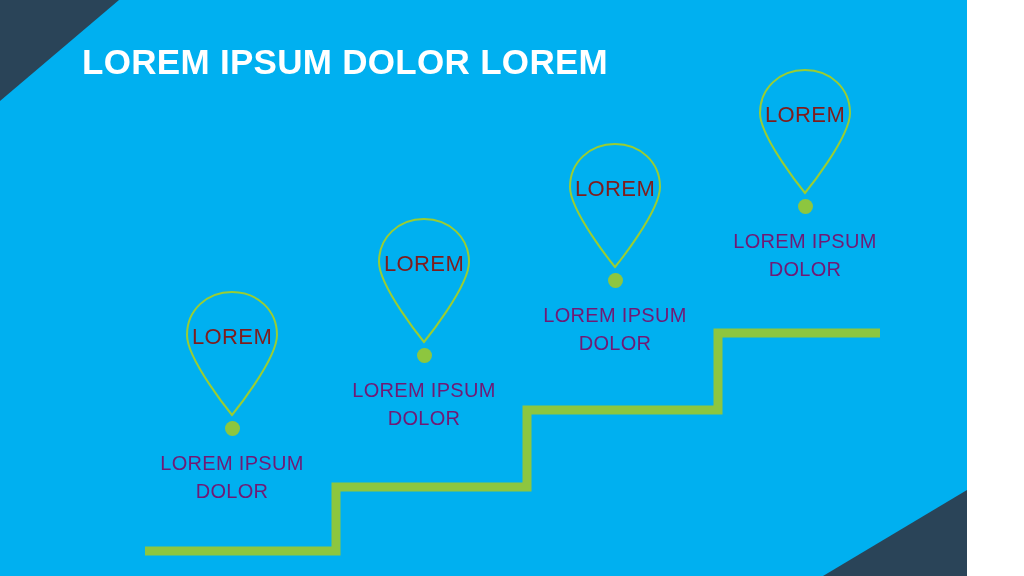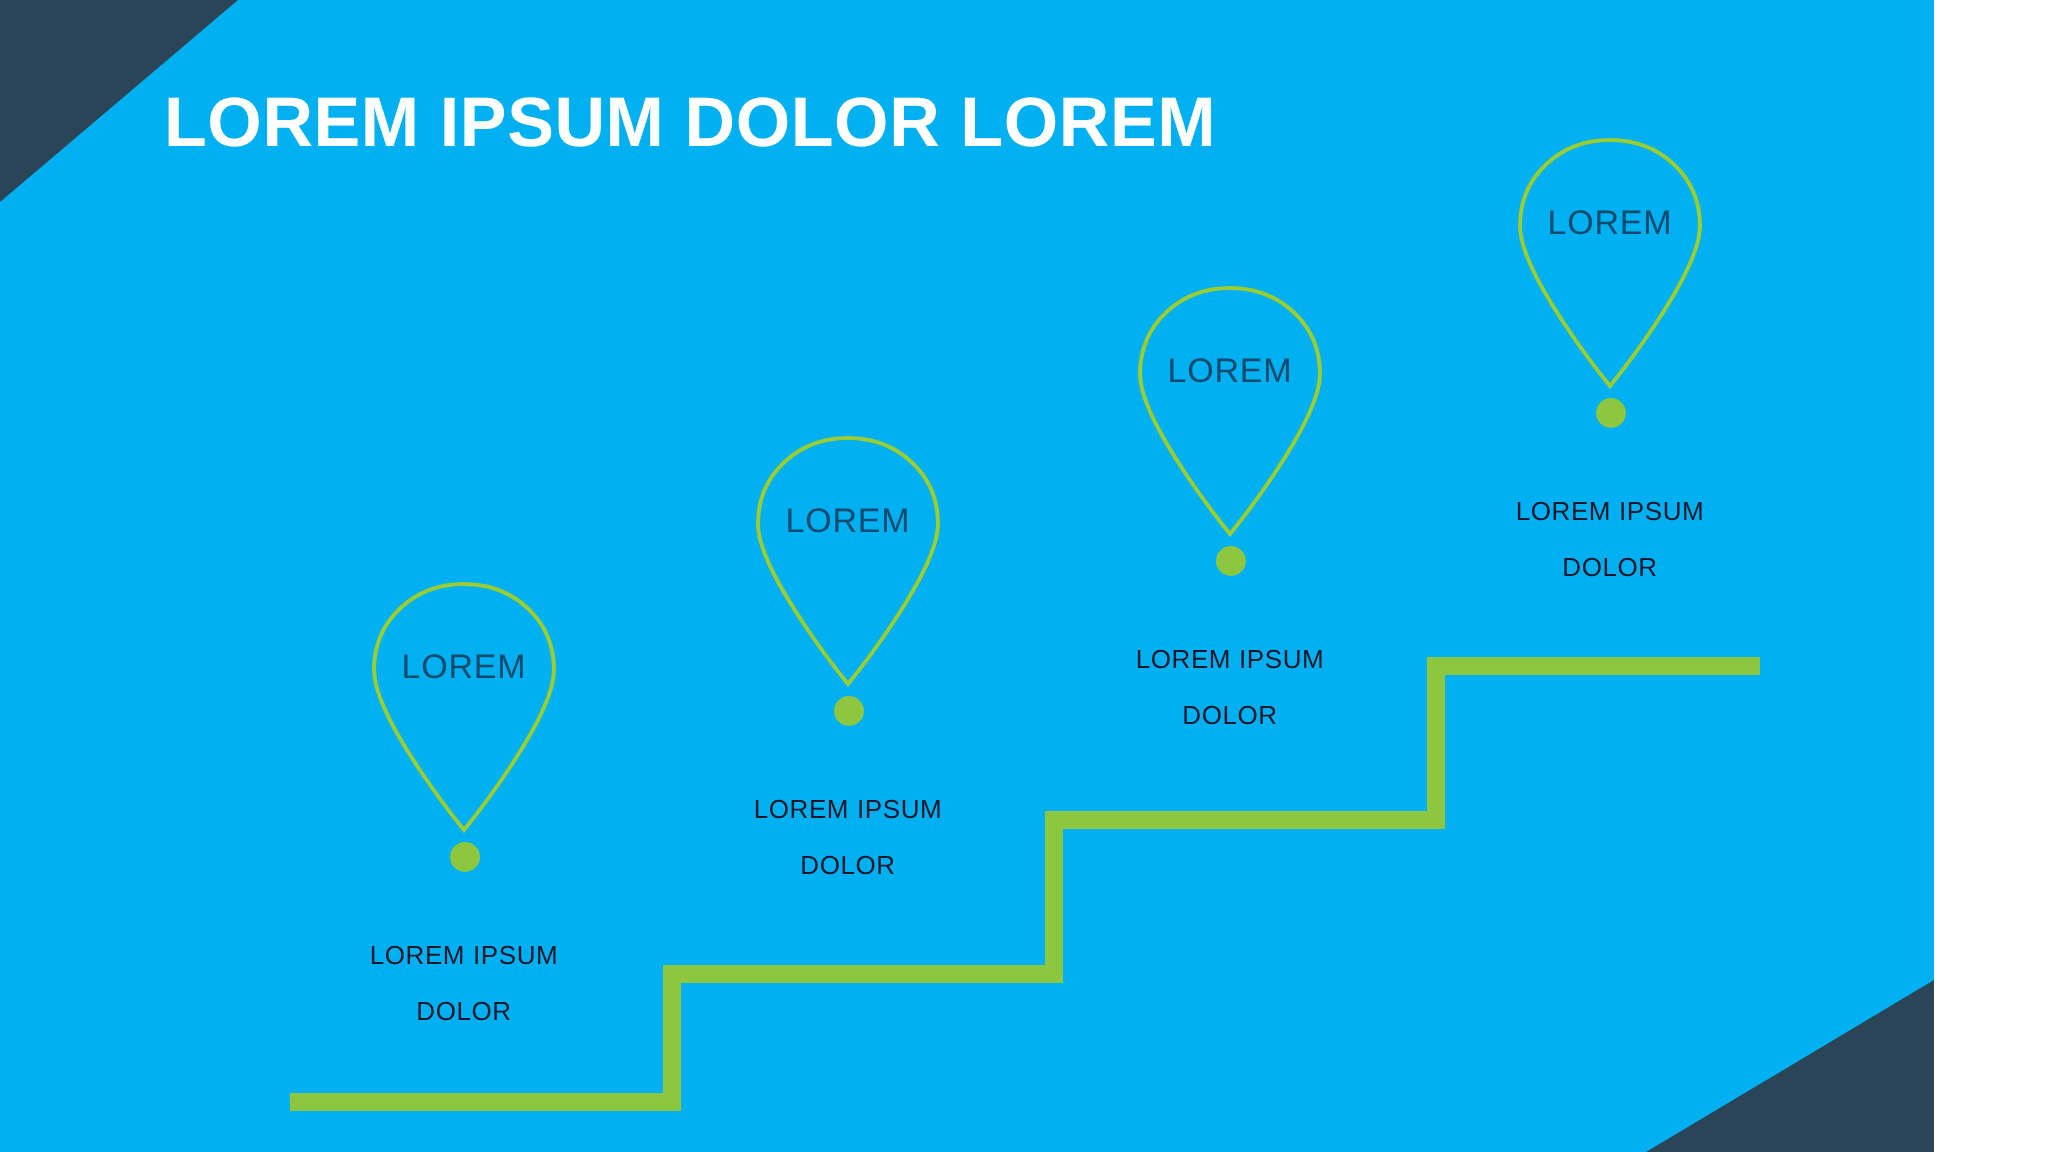--- a/index.html
+++ b/index.html
@@ -75,35 +75,35 @@
     display: block;
     width: 110px;
     height: 130px;
   }
   .balloon-label {
     position: absolute;
     left: 0;
     top: 36px;
     width: 110px;
     text-align: center;
-    color: #0c4a6e;
-    font-size: 17px;
+    color: #7f1d1d;
+    font-size: 22px;
     letter-spacing: 0.4px;
   }
   .pin-dot {
     width: 15px;
     height: 15px;
     border-radius: 50%;
     background: #8dc63f;
     margin: 3px auto 0 auto;
   }
   .pin-caption {
-    margin-top: 28px;
-    color: #0f172a;
-    font-size: 13px;
+    margin-top: 13px;
+    color: #701a75;
+    font-size: 20px;
     line-height: 28px;
     letter-spacing: 0.3px;
   }
   .pin-caption span {
     display: block;
   }
 </style>
 </head>
 <body>
 

